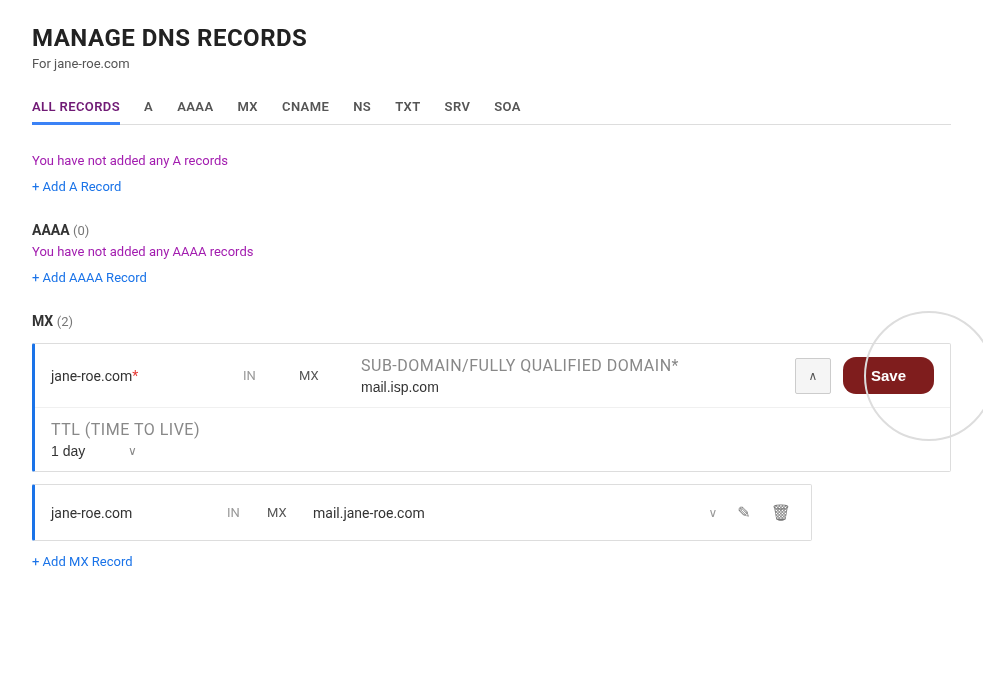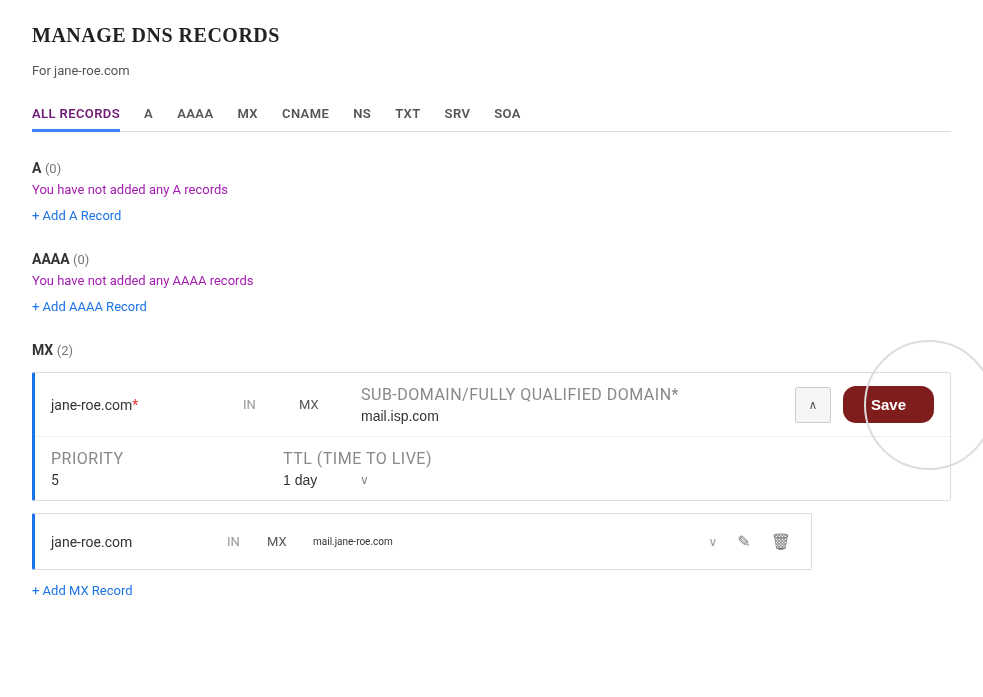--- a/index.html
+++ b/index.html
@@ -6,27 +6,26 @@
     body {
       font-family: -apple-system, BlinkMacSystemFont, 'Segoe UI', Roboto, sans-serif;
       background: #fff;
       color: #333;
       font-size: 14px;
       padding: 24px 32px;
       max-width: 983px;
     }
 
     .page-title {
-      font-size: 20px;
+      font-size: 24px;
       font-weight: 700;
       color: #222;
       letter-spacing: 0.5px;
       text-transform: uppercase;
-      margin-bottom: 16px;
-      font-family: Liberation Serif, serif;
+      margin-bottom: 4px;
     }
 
     .subtitle {
       font-size: 13px;
       color: #555;
       margin-bottom: 20px;
     }
 
     .tabs {
       display: flex;
@@ -236,21 +235,21 @@
     }
 
     .record-row-type {
       font-size: 13px;
       color: #555;
       min-width: 30px;
     }
 
     .record-row-value {
       flex: 1;
-      font-size: 10px;
+      font-size: 14px;
       color: #333;
     }
 
     .record-row-actions {
       display: flex;
       gap: 12px;
       align-items: center;
     }
 
     .action-btn {
@@ -285,24 +284,20 @@
   <div class="tab">AAAA</div>
   <div class="tab">MX</div>
   <div class="tab">CNAME</div>
   <div class="tab">NS</div>
   <div class="tab">TXT</div>
   <div class="tab">SRV</div>
   <div class="tab">SOA</div>
 </div>
 
 <div class="section">
-  <div class="section-header">
-    <span>A</span>
-    <span class="count">(0)</span>
-  </div>
   <p class="empty-msg">You have not added any A records</p>
   <a class="add-link">+ Add A Record</a>
 </div>
 
 <div class="section">
   <div class="section-header">
     <span>AAAA</span>
     <span class="count">(0)</span>
   </div>
   <p class="empty-msg">You have not added any AAAA records</p>
@@ -336,24 +331,20 @@
       <div class="save-area" style="position:relative; margin-left:auto;">
         <div class="up-btn">
           <span>∧</span>
         </div>
         <button class="save-btn">Save</button>
         <div class="save-circle"></div>
       </div>
     </div>
 
     <div class="record-form-row">
-      <div class="field-group" style="min-width:200px;">
-        <div class="field-label">PRIORITY</div>
-        <span class="priority-value">5</span>
-      </div>
       <div class="field-group">
         <div class="field-label">TTL (Time to Live)</div>
         <div class="ttl-row">
           <select class="ttl-select">
             <option>1 day</option>
             <option>2 days</option>
             <option>4 hours</option>
             <option>1 hour</option>
             <option>30 minutes</option>
           </select>

